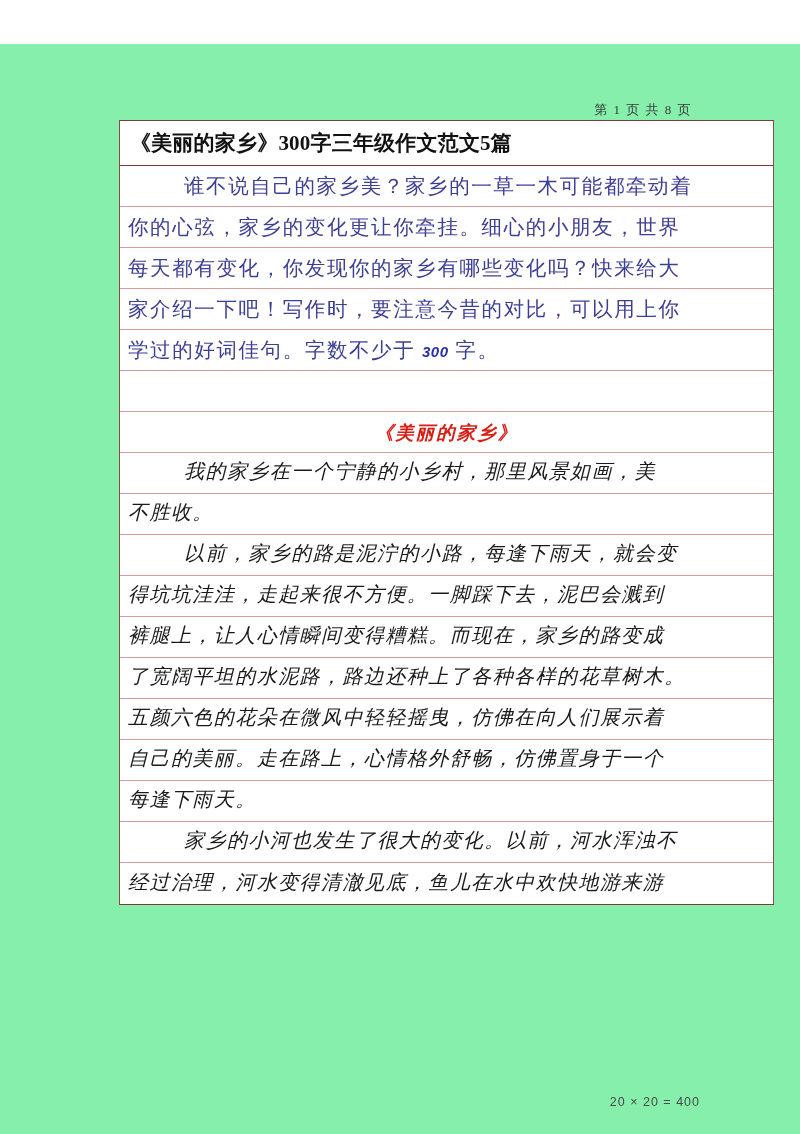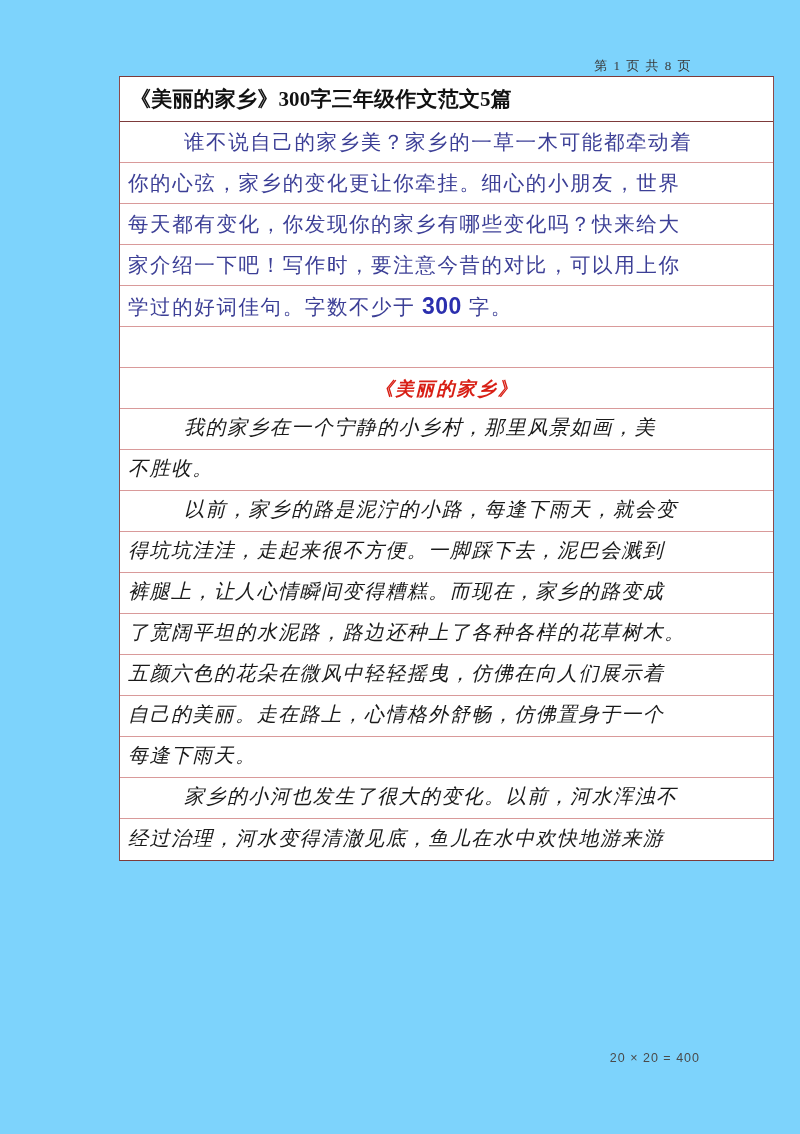--- a/index.html
+++ b/index.html
@@ -11,21 +11,22 @@
     width: 800px;
     height: 1134px;
     position: relative;
     font-family: "Liberation Sans", sans-serif;
     overflow: hidden;
   }
 
   .page {
     position: absolute;
     inset: 0;
-    background: #7dd3fc;
+    background: #86efac;
+    margin-top: 44px;
   }
 
   
   .page-header {
     position: absolute;
     top: 57px;
     right: 108px;
     font-family: "Liberation Serif", serif;
     font-size: 13px;
     color: #3a3a3a;
@@ -80,22 +81,23 @@
     font-size: 20.5px;
     color: #3c3f96;
     letter-spacing: 1.6px;
     line-height: 1;
   }
   .row-blue .line.indent { padding-left: 56px; text-align: right; }
   .num-accent {
     font-family: "Liberation Sans", sans-serif;
     font-weight: bold;
     color: #2b2fae;
-    font-size: 23px;
+    font-size: 15px;
     letter-spacing: 0.5px;
+    font-style: italic;
   }
 
   
   .row-redhead {
     justify-content: center;
   }
   .redhead-text {
     font-family: Liberation Serif, serif;
     font-weight: bold;
     font-style: italic;

